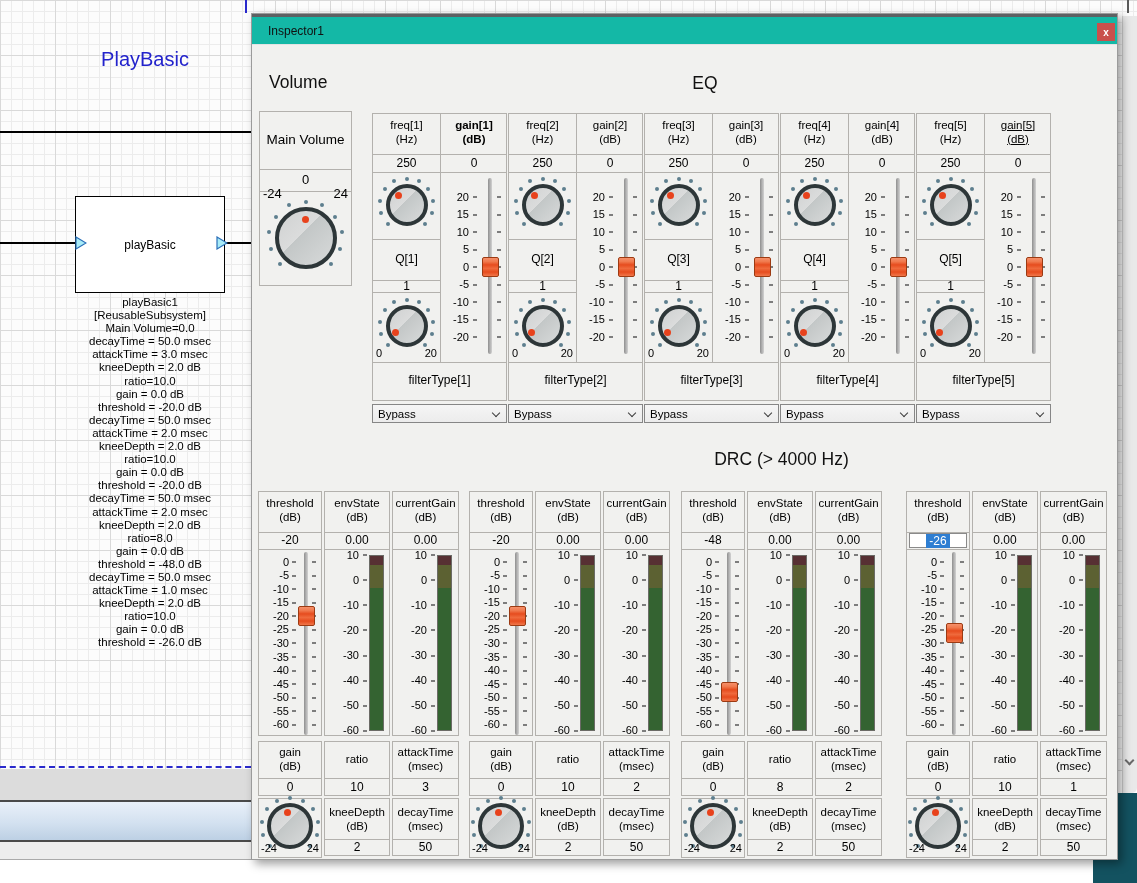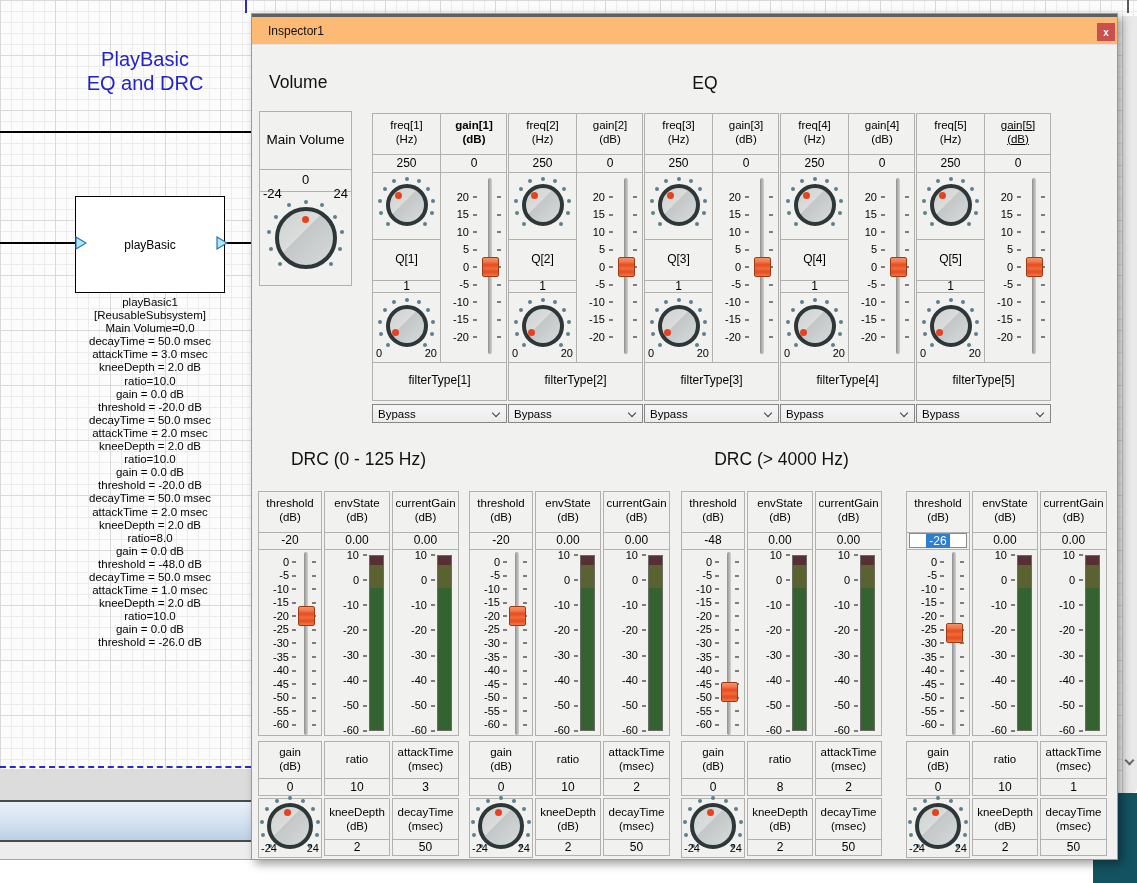--- a/index.html
+++ b/index.html
@@ -32,21 +32,21 @@
     border-top:2px solid #4a4a4a;border-bottom:2px solid #4a4a4a;}
   .chrome-strip2{position:absolute;left:0;top:842px;width:251px;height:18px;background:#ededed;border-bottom:1px solid #aaa;}
   .vscroll{position:absolute;left:1122px;top:16px;width:15px;height:777px;background:#e9e9e9;border-left:1px solid #cfcfcf;border-radius:0 0 5px 0;}
   .chev-down{position:absolute;width:7px;height:7px;border-right:2px solid #6a6a6a;border-bottom:2px solid #6a6a6a;transform:rotate(45deg);}
   .teal-patch{position:absolute;left:1093px;top:793px;width:44px;height:90px;background:#135260;}
 
   
   .window{position:absolute;left:251px;top:13px;width:867px;height:847px;background:#f1f1ef;
     border:1px solid #9b9b9b;box-shadow:4px 4px 9px rgba(0,0,0,.38);}
   .win-topstrip{position:absolute;left:0;top:0;width:100%;height:3px;background:#5e6163;}
-  .titlebar{position:absolute;left:0;top:3px;width:100%;height:28px;background:#fdba74;border-bottom:1px solid #e3e3e3;}
+  .titlebar{position:absolute;left:0;top:3px;width:100%;height:28px;background:#14b8a6;border-bottom:1px solid #e3e3e3;}
   .title-text{position:absolute;left:16px;top:7px;font-size:12px;color:#111;}
   .close-btn{position:absolute;right:2px;top:9px;width:18px;height:18px;background:#c9504c;color:#fff;
     font-size:10px;font-weight:bold;display:flex;align-items:center;justify-content:center;cursor:pointer;}
   .section-heading{position:absolute;font-size:17.5px;color:#111;}
   .drc-title{position:absolute;font-size:17.5px;color:#111;text-align:center;}
 
   
   .cellbox{position:absolute;border:1px solid #b3b1ad;}
   .hdiv{position:absolute;height:1px;background:#b3b1ad;}
   .vdiv{position:absolute;width:1px;background:#b3b1ad;}
@@ -74,21 +74,20 @@
   .knob-dot{position:absolute;width:7px;height:7px;border-radius:50%;background:#e8421c;}
 </style>
 </head>
 <body>
 
 <div id="stage">
 
   <div class="canvas">
     <div class="diagram-title">
       <div>PlayBasic</div>
-      <div>EQ and DRC</div>
     </div>
     <div class="wire" style="left:0;top:131px;width:251px;"></div>
     <div class="wire" style="left:0;top:242px;width:76px;"></div>
     <div class="wire" style="left:224px;top:242px;width:27px;"></div>
     <div class="block">
       <span>playBasic</span>
     </div>
     <svg class="port" style="left:75px;top:236px;" viewBox="0 0 12 14">
       <polygon points="1,1 11,7 1,13" fill="#a8ecf8" stroke="#2b6fb8" stroke-width="1.2"></polygon>
       </svg>
@@ -620,21 +619,20 @@
           <div class="tickdash" style="position: absolute; left: 100px; top: 222px; width: 4px; height: 2px;"></div>
           <div class="tickdash" style="position: absolute; left: 124px; top: 222px; width: 4px; height: 2px;"></div>
           <div class="shandle" style="position: absolute; left: 108.5px; top: 143px; width: 17px; height: 20px;"></div>
           <div class="cell-label" style="position: absolute; left: 0px; top: 260px; width: 133px; font-size: 12px;">filterType[5]</div>
         </div>
         <div class="combo" style="position: absolute; left: 0px; top: 291px; width: 135px; height: 19px;">
           <div style="position: static;">Bypass</div>
           <div class="combo-chev"></div>
         </div>
       </div>
-      <div class="drc-title" style="position: absolute; left: 6px; top: 435px; width: 201px; height: 24px;">DRC (0 - 125 Hz)</div>
       <div style="position: absolute; left: 6px; top: 477px; width: 201px; height: 368px;">
         <div class="cellbox" style="position: absolute; left: 0px; top: 0px; width: 64px; height: 245px;">
           <div class="hdiv" style="position: absolute; left: 0px; top: 40px; width: 62px; height: 1px;"></div>
           <div class="hdiv" style="position: absolute; left: 0px; top: 57px; width: 62px; height: 1px;"></div>
           <div class="cell-label" style="position: absolute; left: 0px; top: 5px; width: 62px;">
             <div style="position: static;">threshold</div>
             <div style="position: static;">(dB)</div>
           </div>
           <div class="cell-value" style="position: absolute; left: 0px; top: 41px; width: 62px;">-20</div>
           <div class="vtrack" style="position: absolute; left: 45px; top: 60px; width: 4px; height: 183px;"></div>

